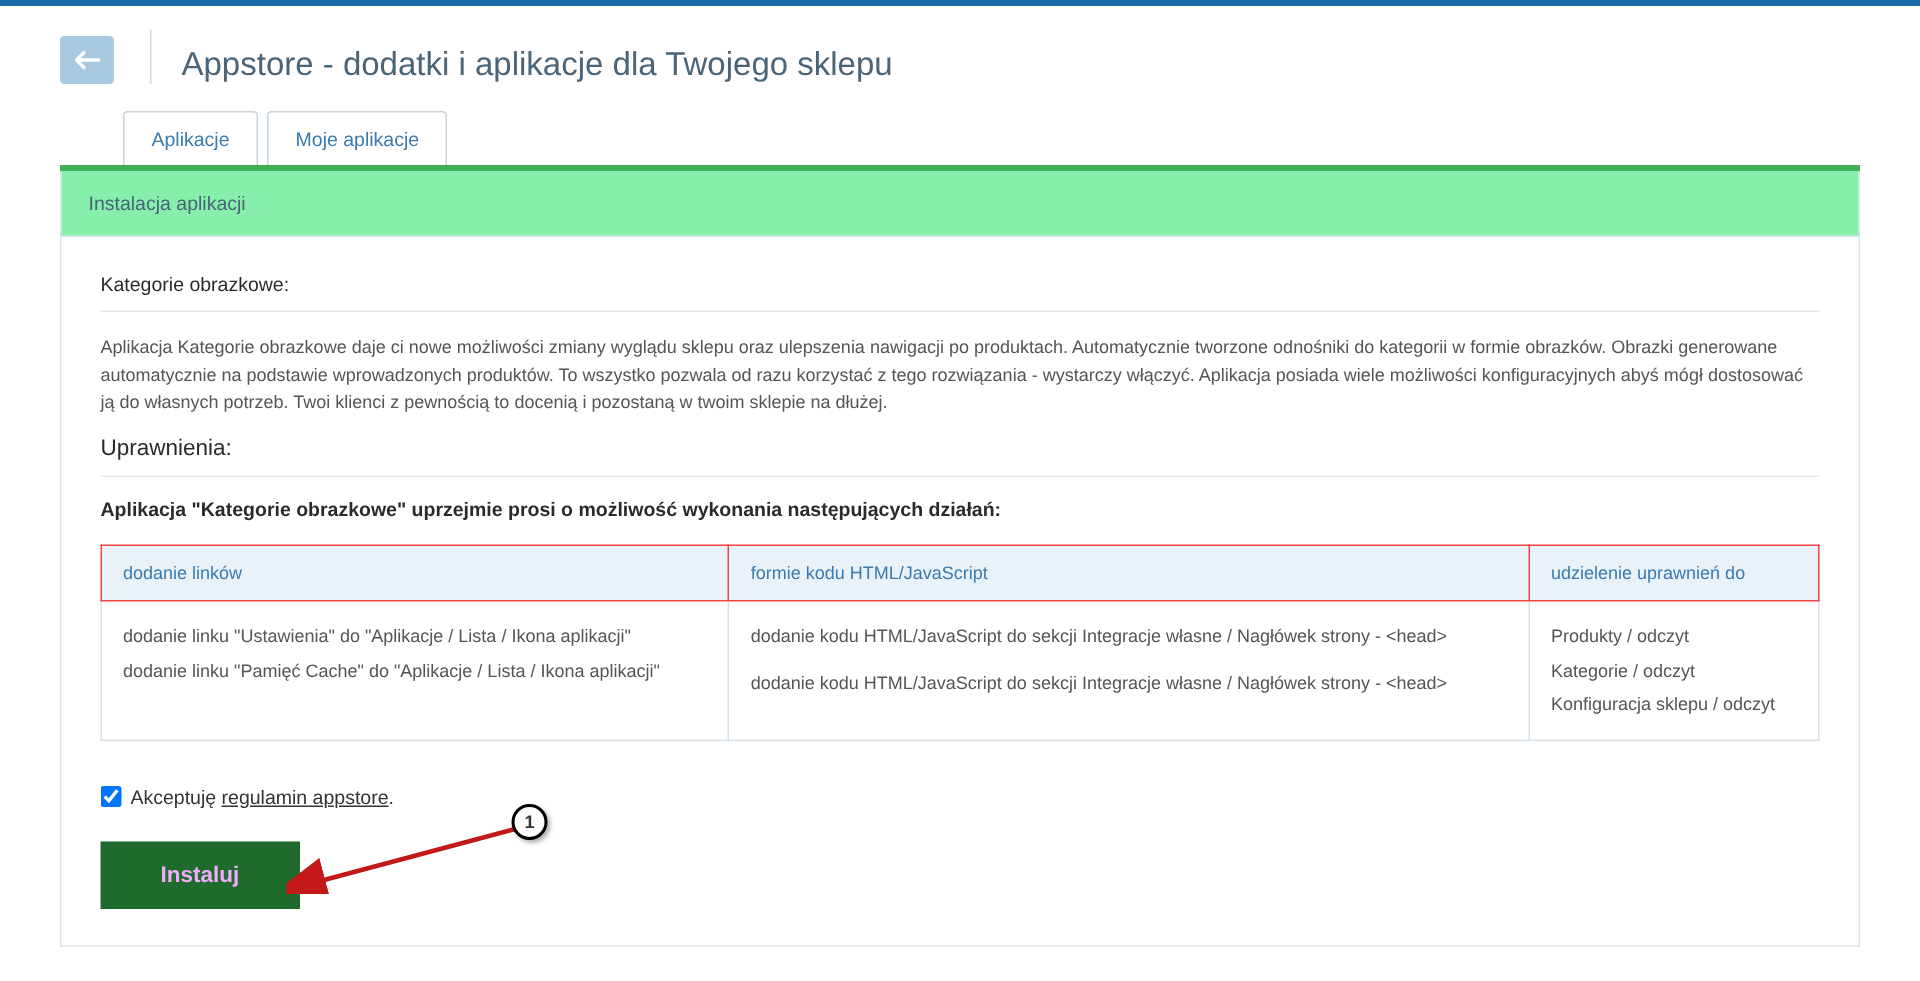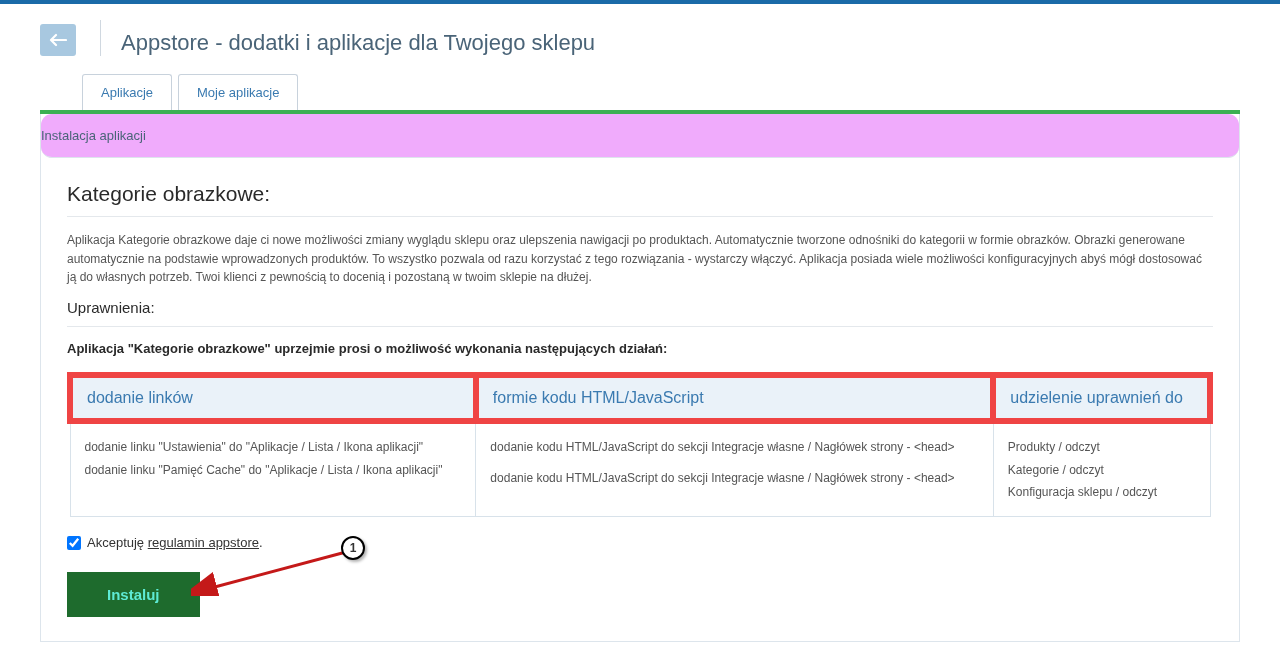--- a/index.html
+++ b/index.html
@@ -8,34 +8,34 @@
 .topbar { height: 4px; background: #1a6ba8; }
 .header-row { display: flex; align-items: flex-end; padding: 16px 40px 18px 40px; }
 .back-btn { width: 36px; height: 32px; background: #a8c8e0; border-radius: 3px; display: flex; align-items: center; justify-content: center; cursor: pointer; }
 .back-btn svg { width: 18px; height: 14px; }
 .divider { width: 1px; height: 36px; background: #d0d8e0; margin: 0 20px 0 24px; }
 .page-title { font-size: 22px; color: #4a6478; font-weight: normal; }
 .tabs { display: flex; padding: 0 40px; gap: 6px; margin-left: 42px; }
 .tab { padding: 10px 18px; border: 1px solid #c8d2dc; border-bottom: none; border-radius: 3px 3px 0 0; color: #3a7ab0; font-size: 13px; cursor: pointer; background: #fff; }
 .green-line { height: 4px; background: #3cb053; margin: 0 40px; }
 .panel { margin: 0 40px 20px 40px; border: 1px solid #dde5ec; border-top: none; }
-.panel-header { background: #f0abfc; padding: 14px 0; color: #4a6478; font-size: 13px; border-bottom: 1px solid #dde5ec; border-radius: 11px; }
+.panel-header { background: #86efac; padding: 14px 18px; color: #4a6478; font-size: 13px; border-bottom: 1px solid #dde5ec; }
 .panel-body { padding: 24px 26px; }
-.section-title { font-size: 21px; color: #2a2a2a; margin-bottom: 10px; font-weight: normal; }
+.section-title { font-size: 13px; color: #2a2a2a; margin-bottom: 10px; font-weight: normal; }
 .hr { border: none; border-top: 1px solid #e4e8ec; margin-bottom: 14px; }
 .desc-text { font-size: 12px; color: #555; line-height: 1.55; margin-bottom: 12px; }
 .perm-title { font-size: 15px; color: #2a2a2a; margin-bottom: 10px; font-weight: normal; }
 .perm-intro { font-size: 13px; color: #2a2a2a; font-weight: bold; margin-bottom: 16px; }
 .perm-table { width: 100%; border-collapse: collapse; border: 1px solid #d8e2ea; }
-.perm-table th { background: #eaf2f9; text-align: left; padding: 11px 14px; font-weight: normal; color: #3a7ab0; font-size: 16px; border: 6px solid #ef4444; }
+.perm-table th { background: #eaf2f9; text-align: left; padding: 11px 14px; font-weight: normal; color: #3a7ab0; font-size: 12px; border: 1px solid #ef4444; }
 .perm-table td { padding: 12px 14px; vertical-align: top; border: 1px solid #d8e2ea; font-size: 12px; color: #555; line-height: 1.9; }
-.accept-row { display: flex; align-items: center; gap: 6px; font-size: 13px; color: #333; margin-top: 18px; margin-bottom: 22px; }
+.accept-row { display: flex; gap: 6px; font-size: 13px; color: #333; margin-top: 30px; margin-bottom: 22px; }
 .accept-row input { width: 14px; height: 14px; }
 .accept-row a { color: #333; text-decoration: underline; }
-.install-btn { background: #1e6b2d; color: #5eead4; border: none; padding: 14px 40px; font-size: 15px; font-weight: bold; cursor: pointer; }
+.install-btn { background: #1e6b2d; color: #f0abfc; border: none; padding: 14px 40px; font-size: 15px; font-weight: bold; cursor: pointer; }
 .annotation { position: absolute; pointer-events: none; }
 .circle-num { width: 24px; height: 24px; border: 2px solid #000; border-radius: 50%; background: #fff; display: flex; align-items: center; justify-content: center; font-size: 12px; font-weight: bold; position: absolute; box-shadow: 2px 2px 3px rgba(0,0,0,0.3); }
 .arrow-svg { position: absolute; }
 .content-wrap { position: relative; }
 </style>
 </head>
 <body>
 
 <div class="page">
   <div class="topbar"></div>

